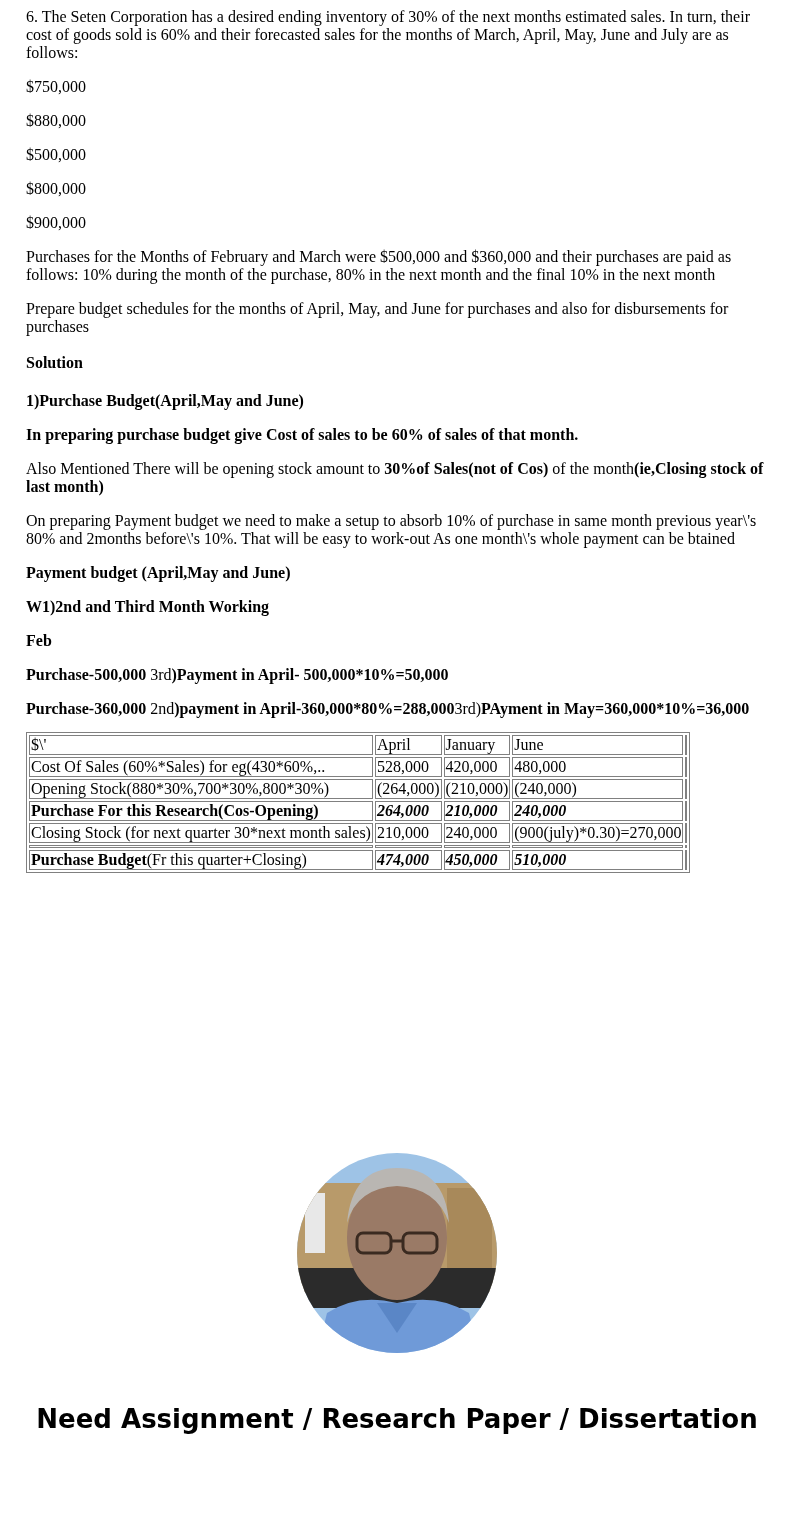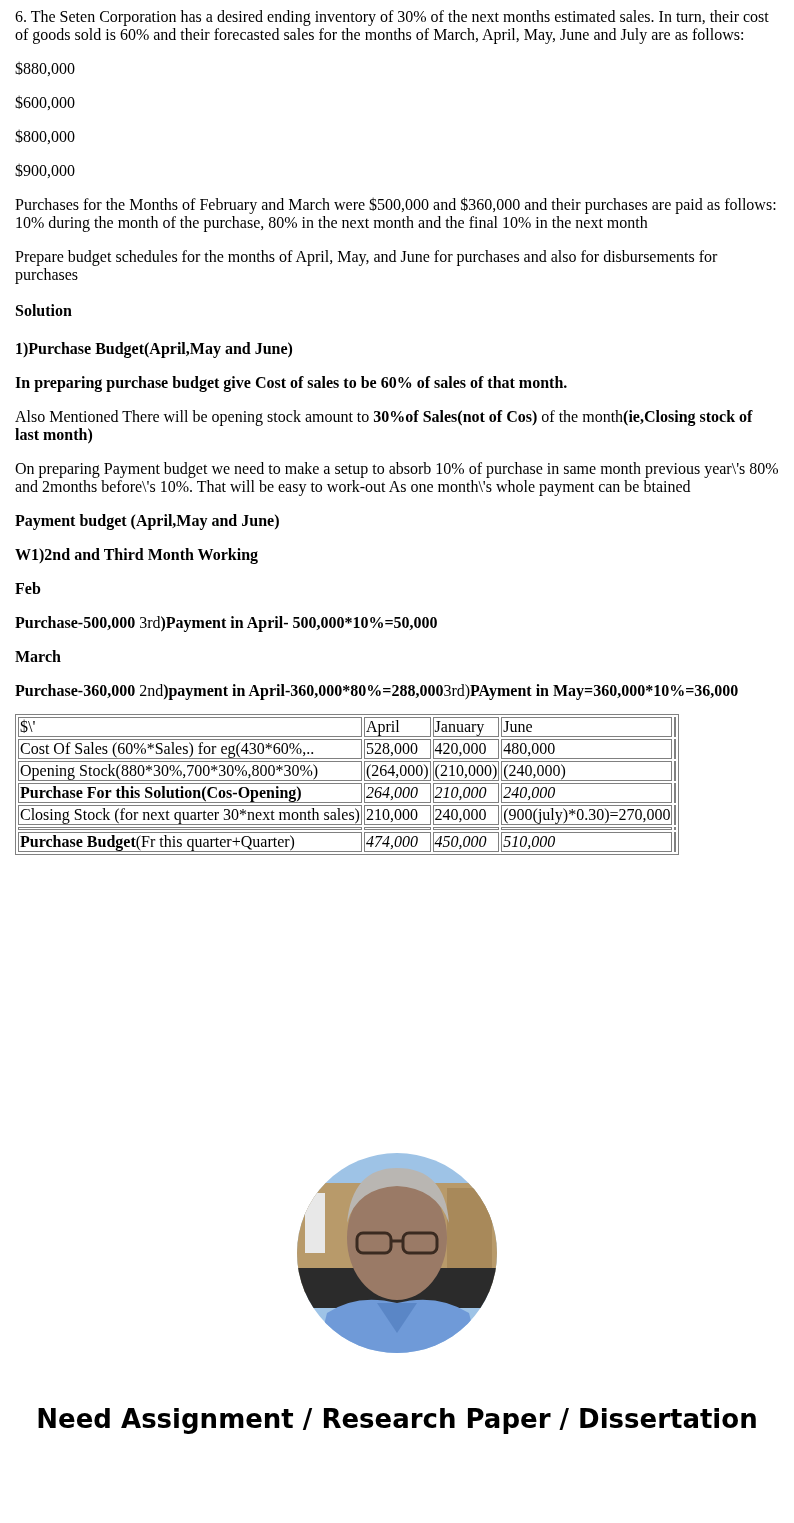--- a/index.html
+++ b/index.html
@@ -5,41 +5,41 @@
   html, body { margin: 0; padding: 0; background: #ffffff; }
   body {
     width: 794px;
     height: 1523px;
     position: relative;
     font-family: "Liberation Serif", serif;
     font-size: 16px;
     color: #000;
     overflow: hidden;
   }
-  .content { padding: 0 15px; }
+  .content { padding: 0 26px; }
   p { margin: 0 0 16px 0; line-height: 18px; }
   .first { margin-top: 8px; }
   h3 { font-size: 16px; margin: 0 0 18px 0; line-height: 22px; font-weight: bold; }
   table.budget {
     border: 1px solid #808080;
     border-spacing: 2px;
     border-collapse: separate;
     margin-top: -2px;
   }
   table.budget td {
     border: 1px solid #808080;
     padding: 0 1px;
     font-size: 16px;
     line-height: 18px;
     white-space: nowrap;
     height: 18px;
   }
   table.budget td.empty { padding: 0; width: 0; }
   table.budget tr.sep td { height: 1px; padding: 0; line-height: 1px; font-size: 1px; }
-  .bi { font-weight: normal; font-style: italic; margin-top: 48px; }
+  .bi { font-weight: bold; font-style: italic; margin-top: 48px; }
   .b { font-weight: bold; }
   .avatar {
     position: absolute;
     left: 297px;
     top: 1153px;
     width: 200px;
     height: 200px;
     border-radius: 50%;
     overflow: hidden;
   }
@@ -53,42 +53,42 @@
     font-weight: bold;
     font-size: 26px;
     line-height: 30px;
   }
 </style>
 </head>
 <body>
 
 <div class="content">
   <p class="first">6. The Seten Corporation has a desired ending inventory of 30% of the next months estimated sales. In turn, their cost of goods sold is 60% and their forecasted sales for the months of March, April, May, June and July are as follows:</p>
+  <p>$750,000</p>
   <p>$880,000</p>
-  <p>$600,000</p>
+  <p>$500,000</p>
   <p>$800,000</p>
   <p>$900,000</p>
   <p>Purchases for the Months of February and March were $500,000 and $360,000 and their purchases are paid as follows: 10% during the month of the purchase, 80% in the next month and the final 10% in the next month</p>
   <p>Prepare budget schedules for the months of April, May, and June for purchases and also for disbursements for purchases</p>
 
   <h3>Solution</h3>
 
   <p class="b">1)Purchase Budget(April,May and June)</p>
   <p class="b">In preparing purchase budget give Cost of sales to be 60% of sales of that month.</p>
   <p>
     <span>Also Mentioned There will be opening stock amount to </span><b>30%of Sales(not of Cos)</b><span> of the month</span><b>(ie,Closing stock of last month)</b>
   </p>
   <p>On preparing Payment budget we need to make a setup to absorb 10% of purchase in same month previous year\'s 80% and 2months before\'s 10%. That will be easy to work-out As one month\'s whole payment can be btained</p>
   <p class="b">Payment budget (April,May and June)</p>
   <p class="b">W1)2nd and Third Month Working</p>
   <p class="b">Feb</p>
   <p>
     <b>Purchase-500,000</b><span> 3rd</span><b>)Payment in April- 500,000*10%=50,000</b>
   </p>
-  <p class="b">March</p>
   <p>
     <b>Purchase-360,000</b><span> 2nd</span><b>)payment in April-360,000*80%=288,000</b><span>3rd)</span><b>PAyment in May=360,000*10%=36,000</b>
   </p>
 
   <table class="budget">
     <tbody>
         <tr>
       <td>$\'</td>
       <td>April</td>
       <td>January</td>
@@ -103,42 +103,42 @@
       <td class="empty"></td>
     </tr>
     <tr>
       <td>Opening Stock(880*30%,700*30%,800*30%)</td>
       <td>(264,000)</td>
       <td>(210,000)</td>
       <td>(240,000)</td>
       <td class="empty"></td>
     </tr>
     <tr>
-      <td class="b">Purchase For this Solution(Cos-Opening)</td>
+      <td class="b">Purchase For this Research(Cos-Opening)</td>
       <td class="bi">264,000</td>
       <td class="bi">210,000</td>
       <td class="bi">240,000</td>
       <td class="empty"></td>
     </tr>
     <tr>
       <td>Closing Stock (for next quarter 30*next month sales)</td>
       <td>210,000</td>
       <td>240,000</td>
       <td>(900(july)*0.30)=270,000</td>
       <td class="empty"></td>
     </tr>
     <tr class="sep">
       <td></td>
       <td></td>
       <td></td>
       <td></td>
       <td class="empty"></td>
     </tr>
     <tr>
-      <td><b>Purchase Budget</b><span>(Fr this quarter+Quarter)</span></td>
+      <td><b>Purchase Budget</b><span>(Fr this quarter+Closing)</span></td>
       <td class="bi">474,000</td>
       <td class="bi">450,000</td>
       <td class="bi">510,000</td>
       <td class="empty"></td>
     </tr>
   </tbody>
     </table>
 </div>
 
 <div class="avatar">

